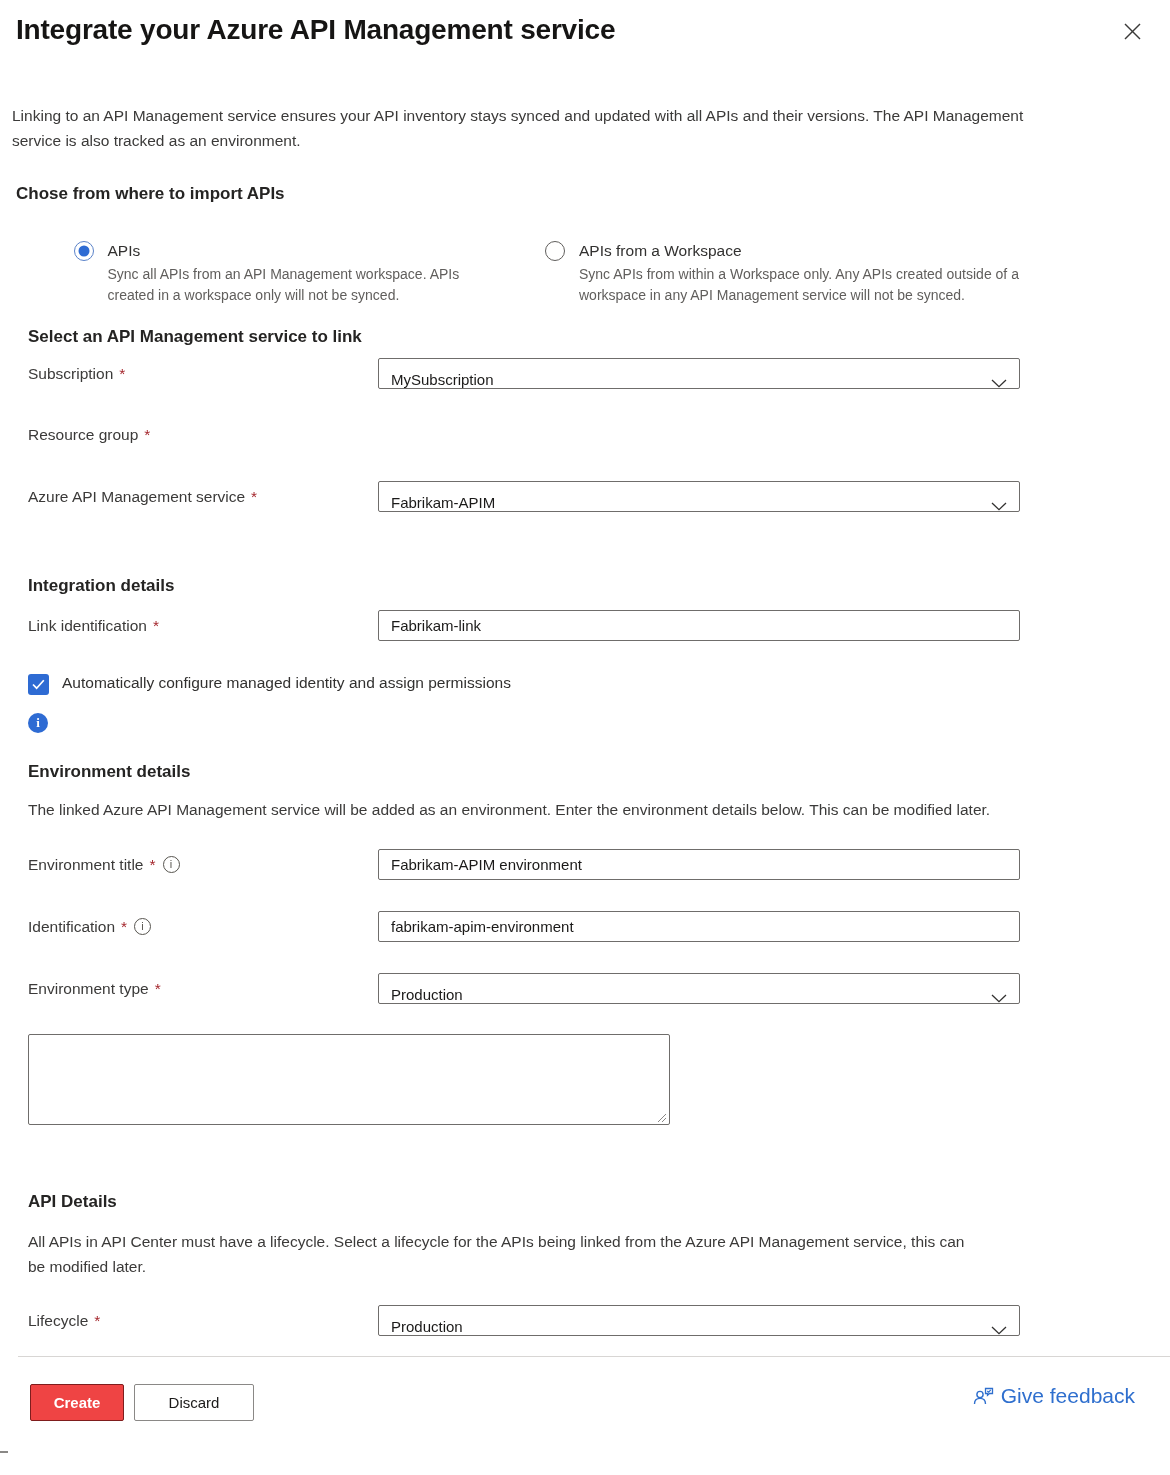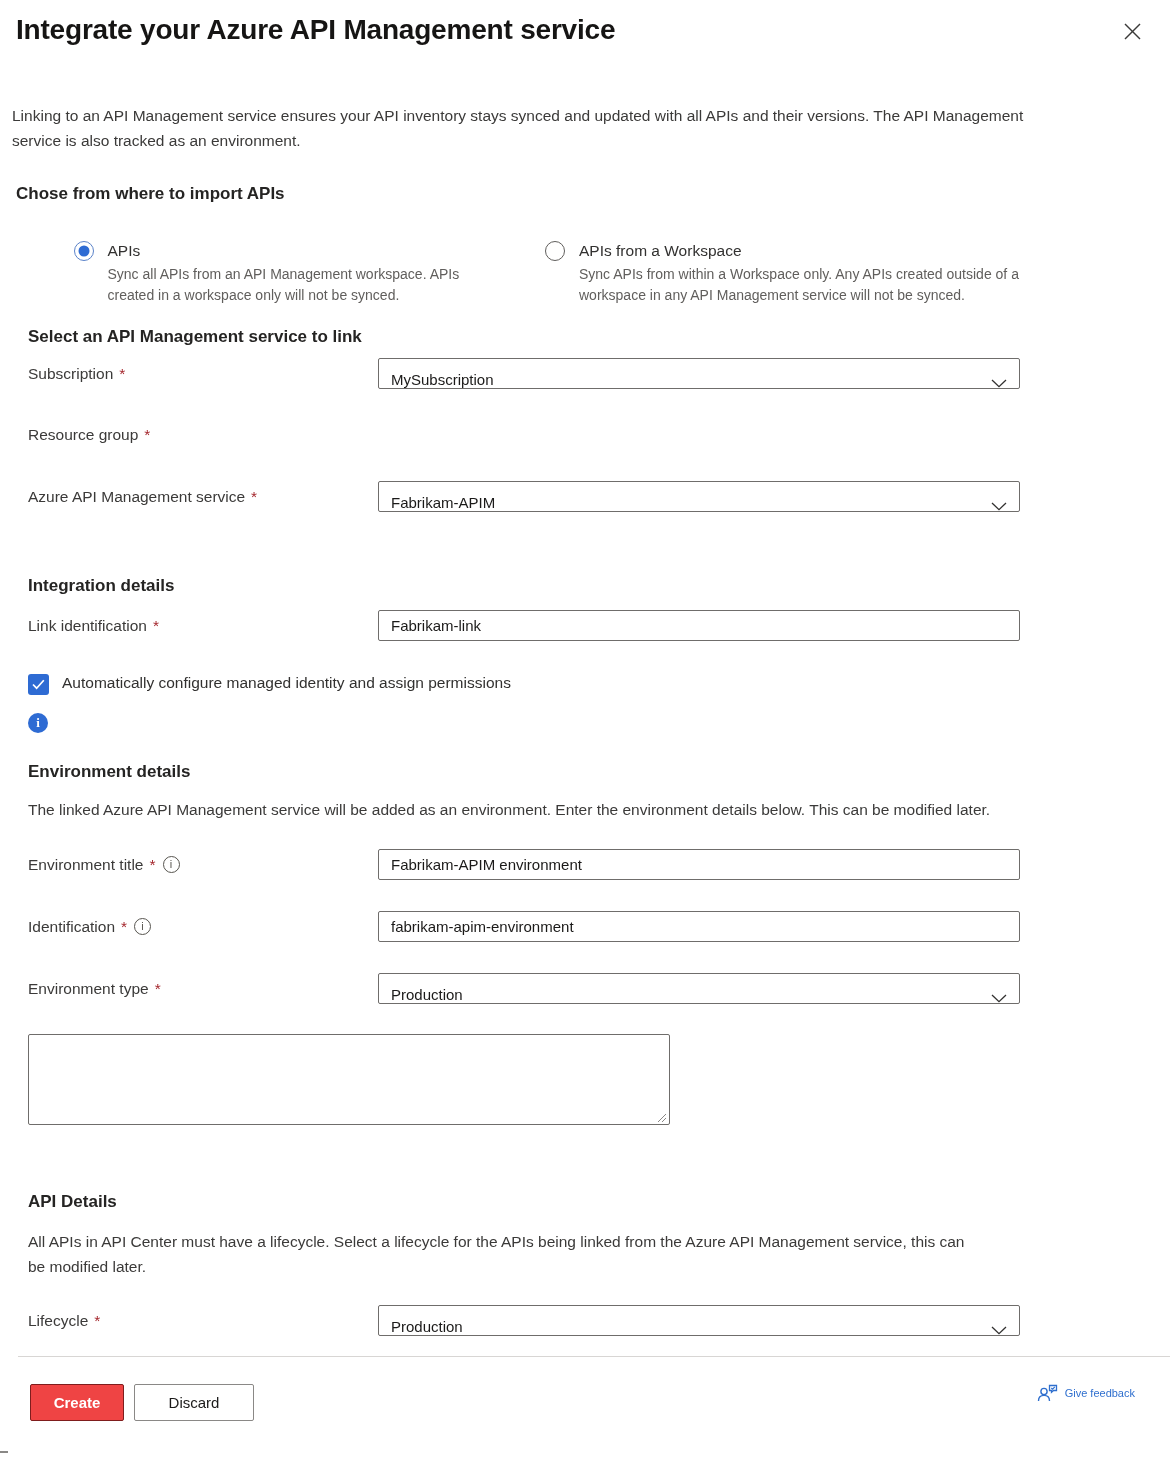--- a/index.html
+++ b/index.html
@@ -119,21 +119,21 @@
   }
   .btn-primary {
     margin-left: 30px; width: 94px; background: #ef4444; color: #fff;
     border: 1px solid #7f1d1d; font-weight: 700;
   }
   .btn-secondary {
     margin-left: 10px; width: 120px; background: #fff; color: #1b1a19;
     border: 1px solid #8a8886;
   }
   .feedback { margin-left: auto; margin-right: 35px; display: flex; align-items: center; }
-  .feedback a { color: #2f6fce; font-size: 11px; text-decoration: none; display: flex; align-items: center; }
+  .feedback a { color: #2f6fce; font-size: 21px; text-decoration: none; display: flex; align-items: center; }
   .feedback svg { margin-right: 7px; }
   .edge-notch { position: absolute; left: 0; top: 1451px; width: 8px; height: 2px; background: #8a8886; }
 
   
   .mt-svc-h { margin-top: 20px; }
   .mt-row1 { margin-top: 10px; }
   .mt-row { margin-top: 31px; }
   .mt-int-h { margin-top: 63px; }
   .mt-link { margin-top: 13px; }
   .mt-env-h { margin-top: 28px; }

